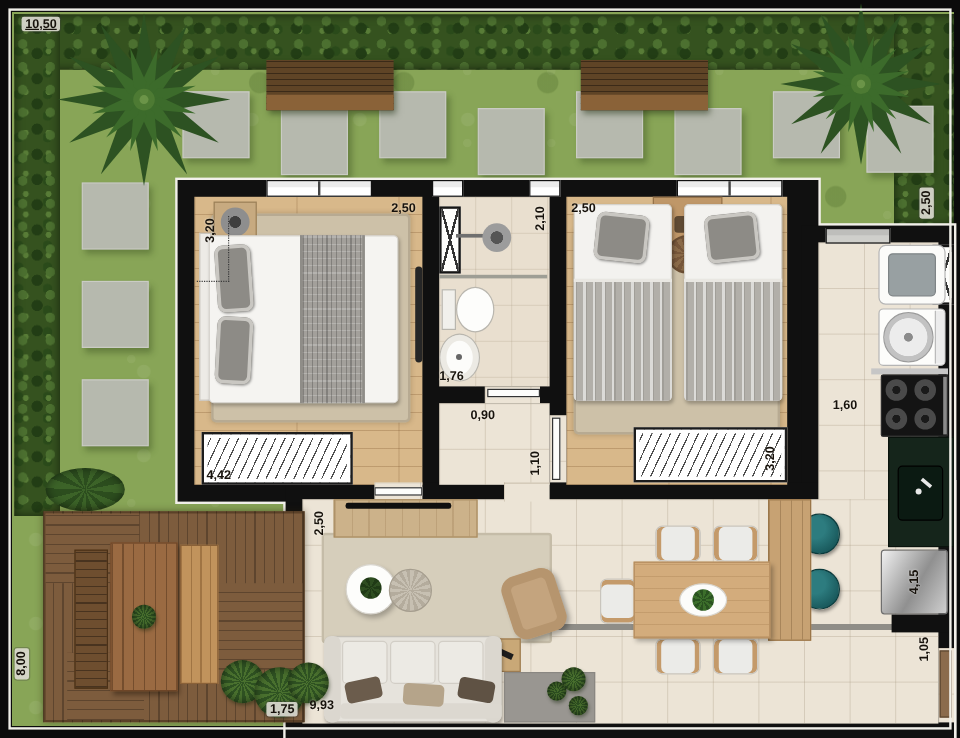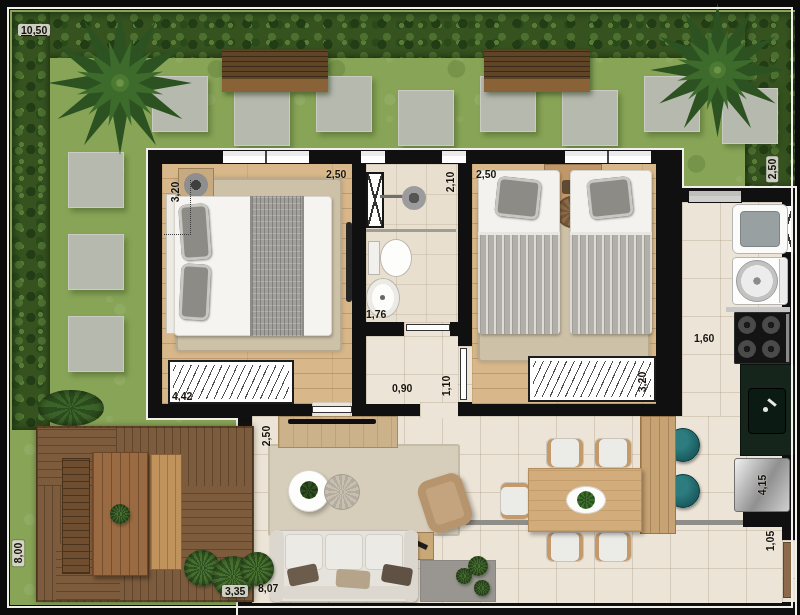--- a/index.html
+++ b/index.html
@@ -288,48 +288,48 @@
   <div class="abs deckpatch" style="left:176px;top:486px;width:76px;height:72px;"></div>
   <div class="abs deckpatch" style="left:56px;top:544px;width:64px;height:56px;"></div>
   <div class="abs" style="left:62px;top:458px;width:28px;height:116px;background:#6e4e2f;background-image:repeating-linear-gradient(0deg, rgba(0,0,0,.35) 0 1px, transparent 1px 7px);border:1px solid #4a3016;box-sizing:border-box;"></div>
   <div class="abs" style="left:92px;top:452px;width:56px;height:124px;background:#9a6a42;background-image:repeating-linear-gradient(90deg, rgba(60,35,15,.4) 0 1px, transparent 1px 9px);border:1px solid #6d4527;box-sizing:border-box;box-shadow:2px 3px 4px rgba(20,10,0,.4);"></div>
   <div class="abs" style="left:150px;top:454px;width:32px;height:116px;background:#c1935c;background-image:repeating-linear-gradient(90deg, rgba(110,70,30,.4) 0 1px, transparent 1px 8px);border:1px solid #8a6138;box-sizing:border-box;"></div>
   <div class="abs burst" style="left:110px;top:504px;width:20px;height:20px;"></div>
   <div class="abs burst" style="left:184px;top:550px;width:36px;height:36px;"></div>
   <div class="abs burst" style="left:212px;top:556px;width:42px;height:42px;"></div>
   <div class="abs burst" style="left:240px;top:552px;width:34px;height:34px;"></div>
 
-  <div class="abs lab boxed" style="left:18px;top:24px;text-decoration:underline;">10,50</div>
+  <div class="abs lab boxed" style="left:18px;top:14px;text-decoration:underline;">10,50</div>
   <div class="vwrap" style="left:166px;top:172px;width:18px;height:40px;">
       <span class="lab rot">3,20</span>
     </div>
   <div class="abs lab" style="left:326px;top:168px;">2,50</div>
   <div class="abs lab" style="left:172px;top:390px;">4,42</div>
   <div class="vwrap" style="left:442px;top:164px;width:16px;height:36px;">
       <span class="lab rot">2,10</span>
     </div>
   <div class="abs lab" style="left:366px;top:308px;">1,76</div>
-  <div class="abs lab" style="left:392px;top:340px;margin-top:42px;">0,90</div>
+  <div class="abs lab" style="left:392px;top:340px;">0,90</div>
   <div class="vwrap" style="left:438px;top:366px;width:16px;height:40px;">
       <span class="lab rot">1,10</span>
     </div>
   <div class="abs lab" style="left:476px;top:168px;">2,50</div>
   <div class="vwrap" style="left:634px;top:362px;width:16px;height:40px;">
       <span class="lab rot">3,20</span>
     </div>
   <div class="abs lab" style="left:694px;top:332px;">1,60</div>
   <div class="vwrap" style="left:762px;top:148px;width:20px;height:42px;">
       <span class="lab boxed rot">2,50</span>
     </div>
   <div class="vwrap" style="left:258px;top:416px;width:16px;height:40px;">
       <span class="lab rot">2,50</span>
     </div>
-  <div class="abs lab" style="left:258px;top:582px;">8,07</div>
+  <div class="abs lab" style="left:258px;top:582px;">9,93</div>
   <div class="vwrap" style="left:8px;top:530px;width:20px;height:46px;">
       <span class="lab boxed rot">8,00</span>
     </div>
-  <div class="abs lab boxed" style="left:222px;top:585px;">3,35</div>
+  <div class="abs lab boxed" style="left:222px;top:585px;">1,75</div>
   <div class="vwrap" style="left:762px;top:522px;width:16px;height:38px;">
       <span class="lab rot">1,05</span>
     </div>
 
   <div class="frame"></div>
 </div>
 
 </body></html>

